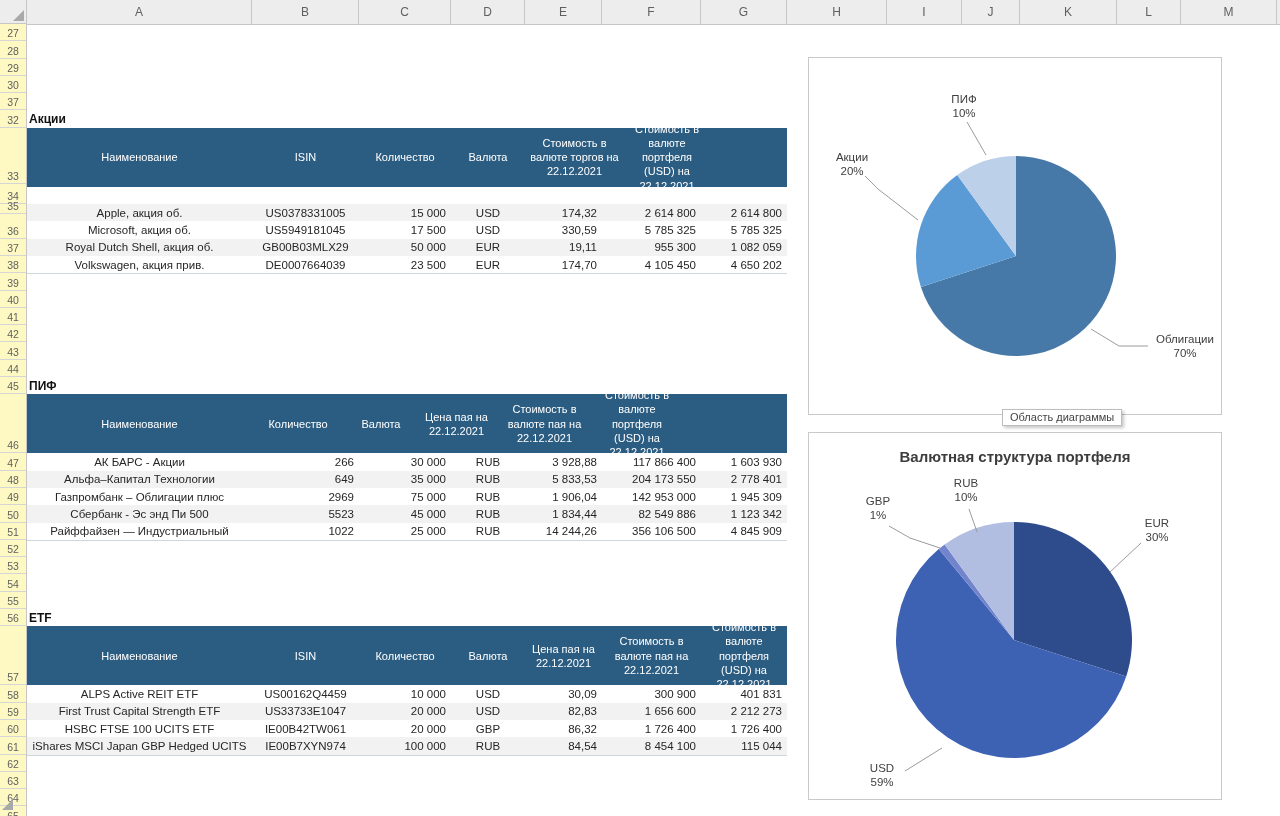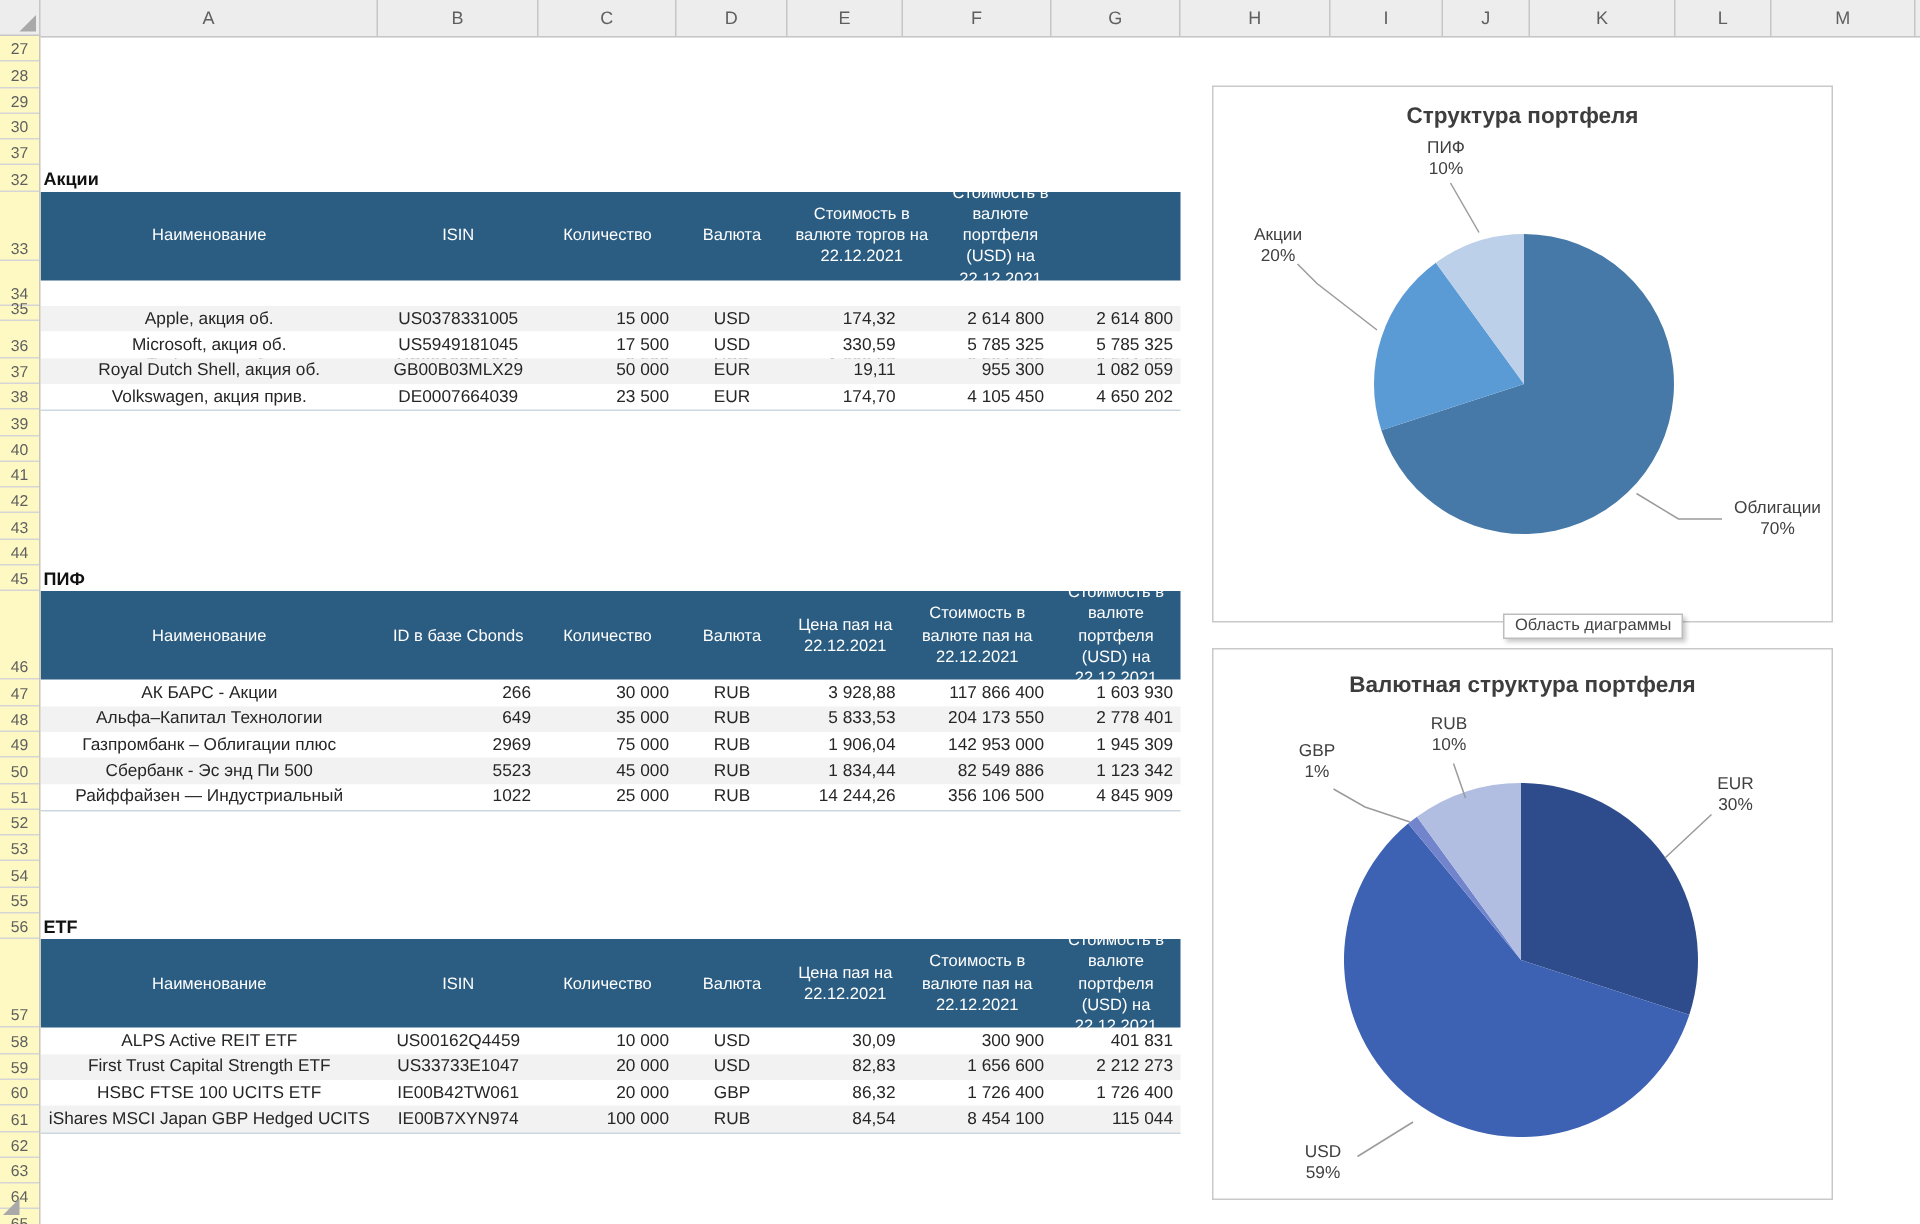--- a/index.html
+++ b/index.html
@@ -72,21 +72,21 @@
   <div class="corner">
     <div class="corner-tri"></div>
   </div>
   <div class="rowheads" id="rowheads">
       <div class="rowhead-cell" style="top: 0px; height: 17.3px;">27</div>
       <div class="rowhead-cell" style="top: 17.3px; height: 17.3px;">28</div>
       <div class="rowhead-cell" style="top: 34.6px; height: 17.3px;">29</div>
       <div class="rowhead-cell" style="top: 51.9px; height: 17.3px;">30</div>
       <div class="rowhead-cell" style="top: 69.2px; height: 17.3px;">37</div>
       <div class="rowhead-cell" style="top: 86.5px; height: 17.3px;">32</div>
-      <div class="rowhead-cell" style="top: 91px; height: 59px;">33</div>
+      <div class="rowhead-cell" style="top: 101px; height: 59px;">33</div>
       <div class="rowhead-cell" style="top: 162.8px; height: 17.3px;">34</div>
       <div class="rowhead-cell" style="top: 173px; height: 17.3px;">35</div>
       <div class="rowhead-cell" style="top: 197.4px; height: 17.3px;">36</div>
       <div class="rowhead-cell" style="top: 214.7px; height: 17.3px;">37</div>
       <div class="rowhead-cell" style="top: 232px; height: 17.3px;">38</div>
       <div class="rowhead-cell" style="top: 249.3px; height: 17.3px;">39</div>
       <div class="rowhead-cell" style="top: 266.6px; height: 17.3px;">40</div>
       <div class="rowhead-cell" style="top: 283.9px; height: 17.3px;">41</div>
       <div class="rowhead-cell" style="top: 301.2px; height: 17.3px;">42</div>
       <div class="rowhead-cell" style="top: 318.5px; height: 17.3px;">43</div>
@@ -166,21 +166,20 @@
         <div class="tbl-cell center" style="width: 107px;">DE0007664039</div>
         <div class="tbl-cell right" style="width: 92px;">23 500</div>
         <div class="tbl-cell center" style="width: 74px;">EUR</div>
         <div class="tbl-cell right" style="width: 77px;">174,70</div>
         <div class="tbl-cell right" style="width: 99px;">4 105 450</div>
         <div class="tbl-cell right" style="width: 86px;">4 650 202</div>
       </div>
       <div class="tbl-label" style="left: 29px; top: 377.1px; height: 17.3px;">ПИФ</div>
       <div class="tbl-header-row" style="left: 27px; top: 394.4px; width: 760px; height: 59px;">
         <div class="tbl-header-cell" style="width: 225px;">Наименование</div>
-        <div class="tbl-header-cell" style="width: 107px;">ID в базе Cbonds</div>
         <div class="tbl-header-cell" style="width: 92px;">Количество</div>
         <div class="tbl-header-cell" style="width: 74px;">Валюта</div>
         <div class="tbl-header-cell" style="width: 77px;">Цена пая на 22.12.2021</div>
         <div class="tbl-header-cell" style="width: 99px;">Стоимость в валюте пая на 22.12.2021</div>
         <div class="tbl-header-cell" style="width: 86px;">Стоимость в валюте портфеля (USD) на 22.12.2021</div>
       </div>
       <div class="tbl-row" style="left: 27px; top: 453.4px; width: 760px; height: 17.3px;">
         <div class="tbl-cell center" style="width: 225px;">АК БАРС - Акции</div>
         <div class="tbl-cell right" style="width: 107px;">266</div>
         <div class="tbl-cell right" style="width: 92px;">30 000</div>
@@ -267,21 +266,20 @@
         <div class="tbl-cell center" style="width: 107px;">IE00B7XYN974</div>
         <div class="tbl-cell right" style="width: 92px;">100 000</div>
         <div class="tbl-cell center" style="width: 74px;">RUB</div>
         <div class="tbl-cell right" style="width: 77px;">84,54</div>
         <div class="tbl-cell right" style="width: 99px;">8 454 100</div>
         <div class="tbl-cell right" style="width: 86px;">115 044</div>
       </div>
     </div>
 
   <div class="chart-box" style="left:808px;top:57px;width:414px;height:358px;">
-    <div class="chart-title" style="top:11px;">Структура портфеля</div>
     <svg class="chart-svg" width="414" height="358">
         <path d="M 207 198 L 207.00 98.00 A 100 100 0 1 1 111.89 228.90 Z" fill="#4679a8"></path>
         <path d="M 207 198 L 111.89 228.90 A 100 100 0 0 1 148.22 117.10 Z" fill="#5b9bd5"></path>
         <path d="M 207 198 L 148.22 117.10 A 100 100 0 0 1 207.00 98.00 Z" fill="#bdd0e9"></path>
       <g>
         <polyline points="158,64 177,97" fill="none" stroke="#9b9b9b" stroke-width="1"></polyline>
         <polyline points="56,118 69,131 109,162" fill="none" stroke="#9b9b9b" stroke-width="1"></polyline>
         <polyline points="282,271 310,288 339,288" fill="none" stroke="#9b9b9b" stroke-width="1"></polyline>
       </g>
     </svg>

